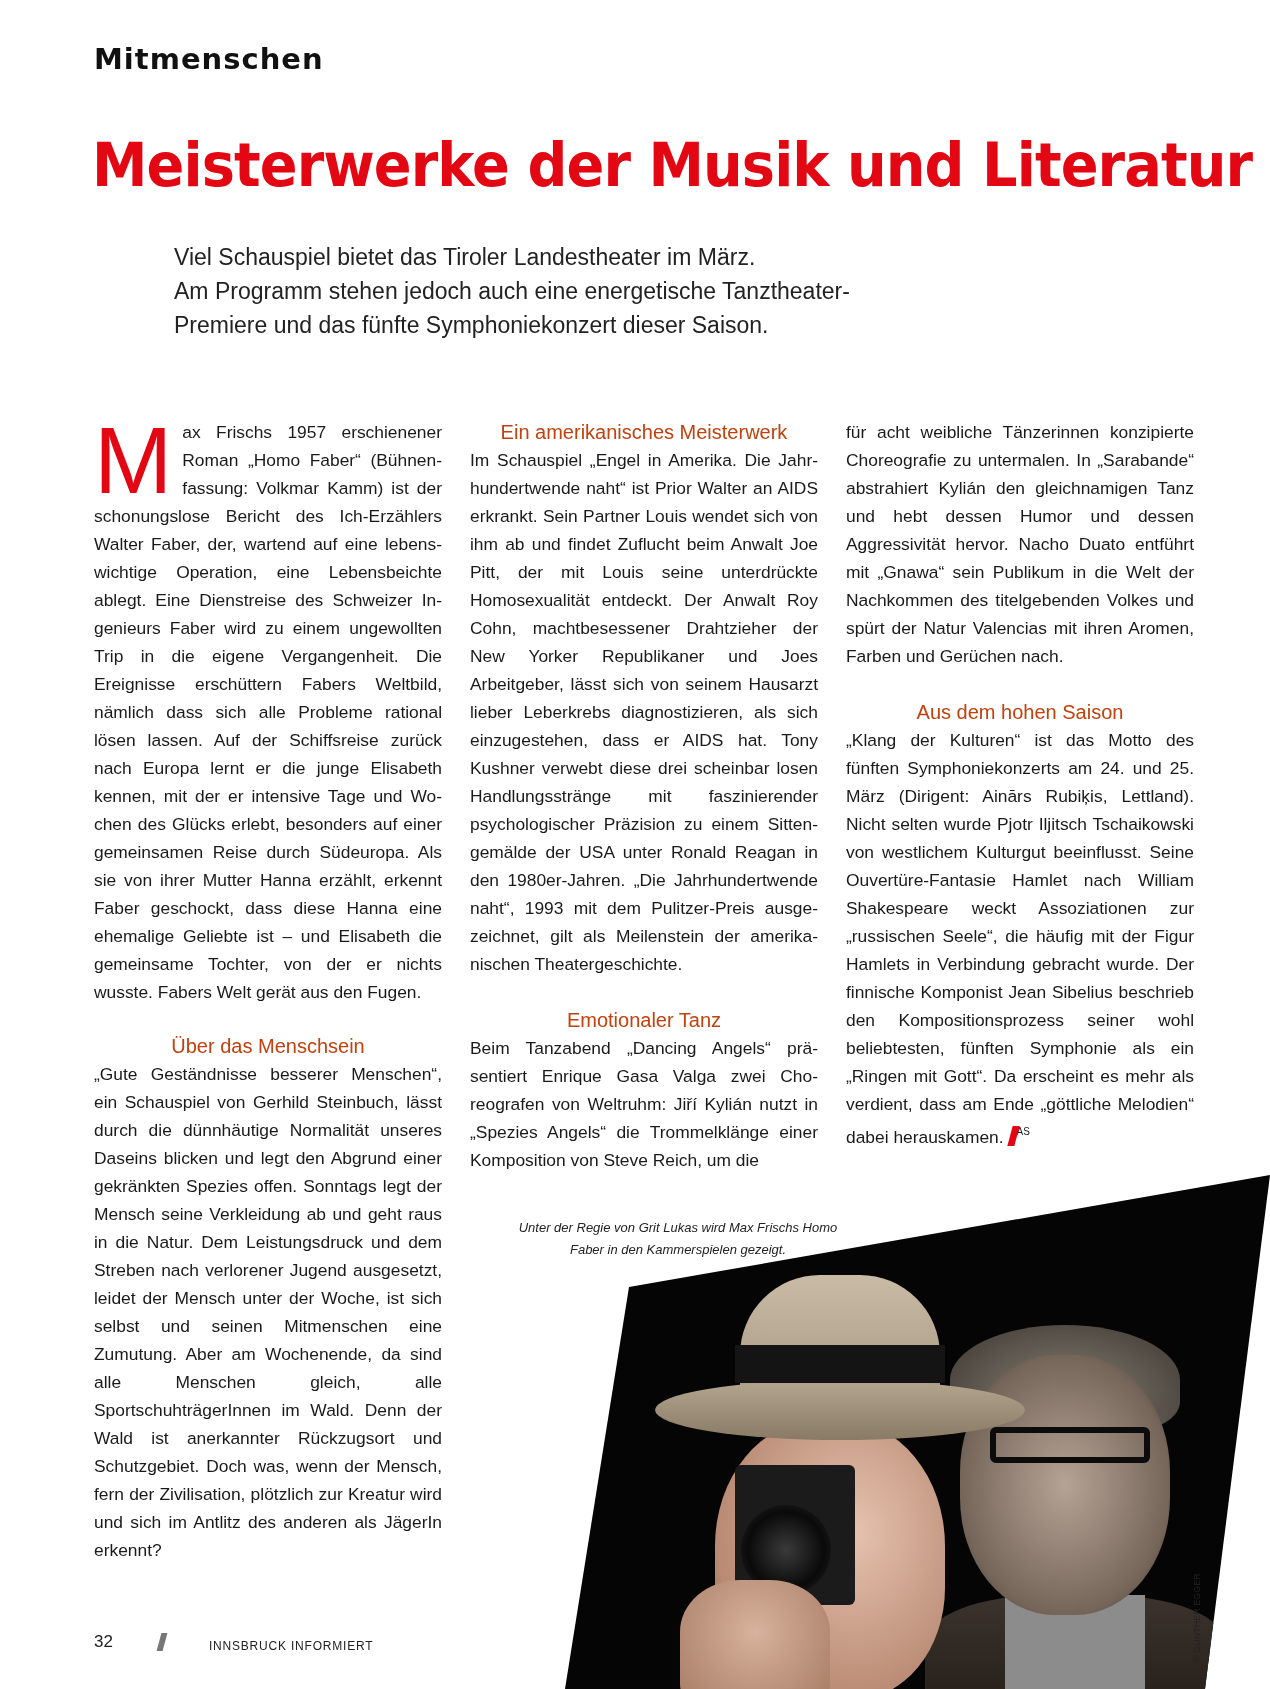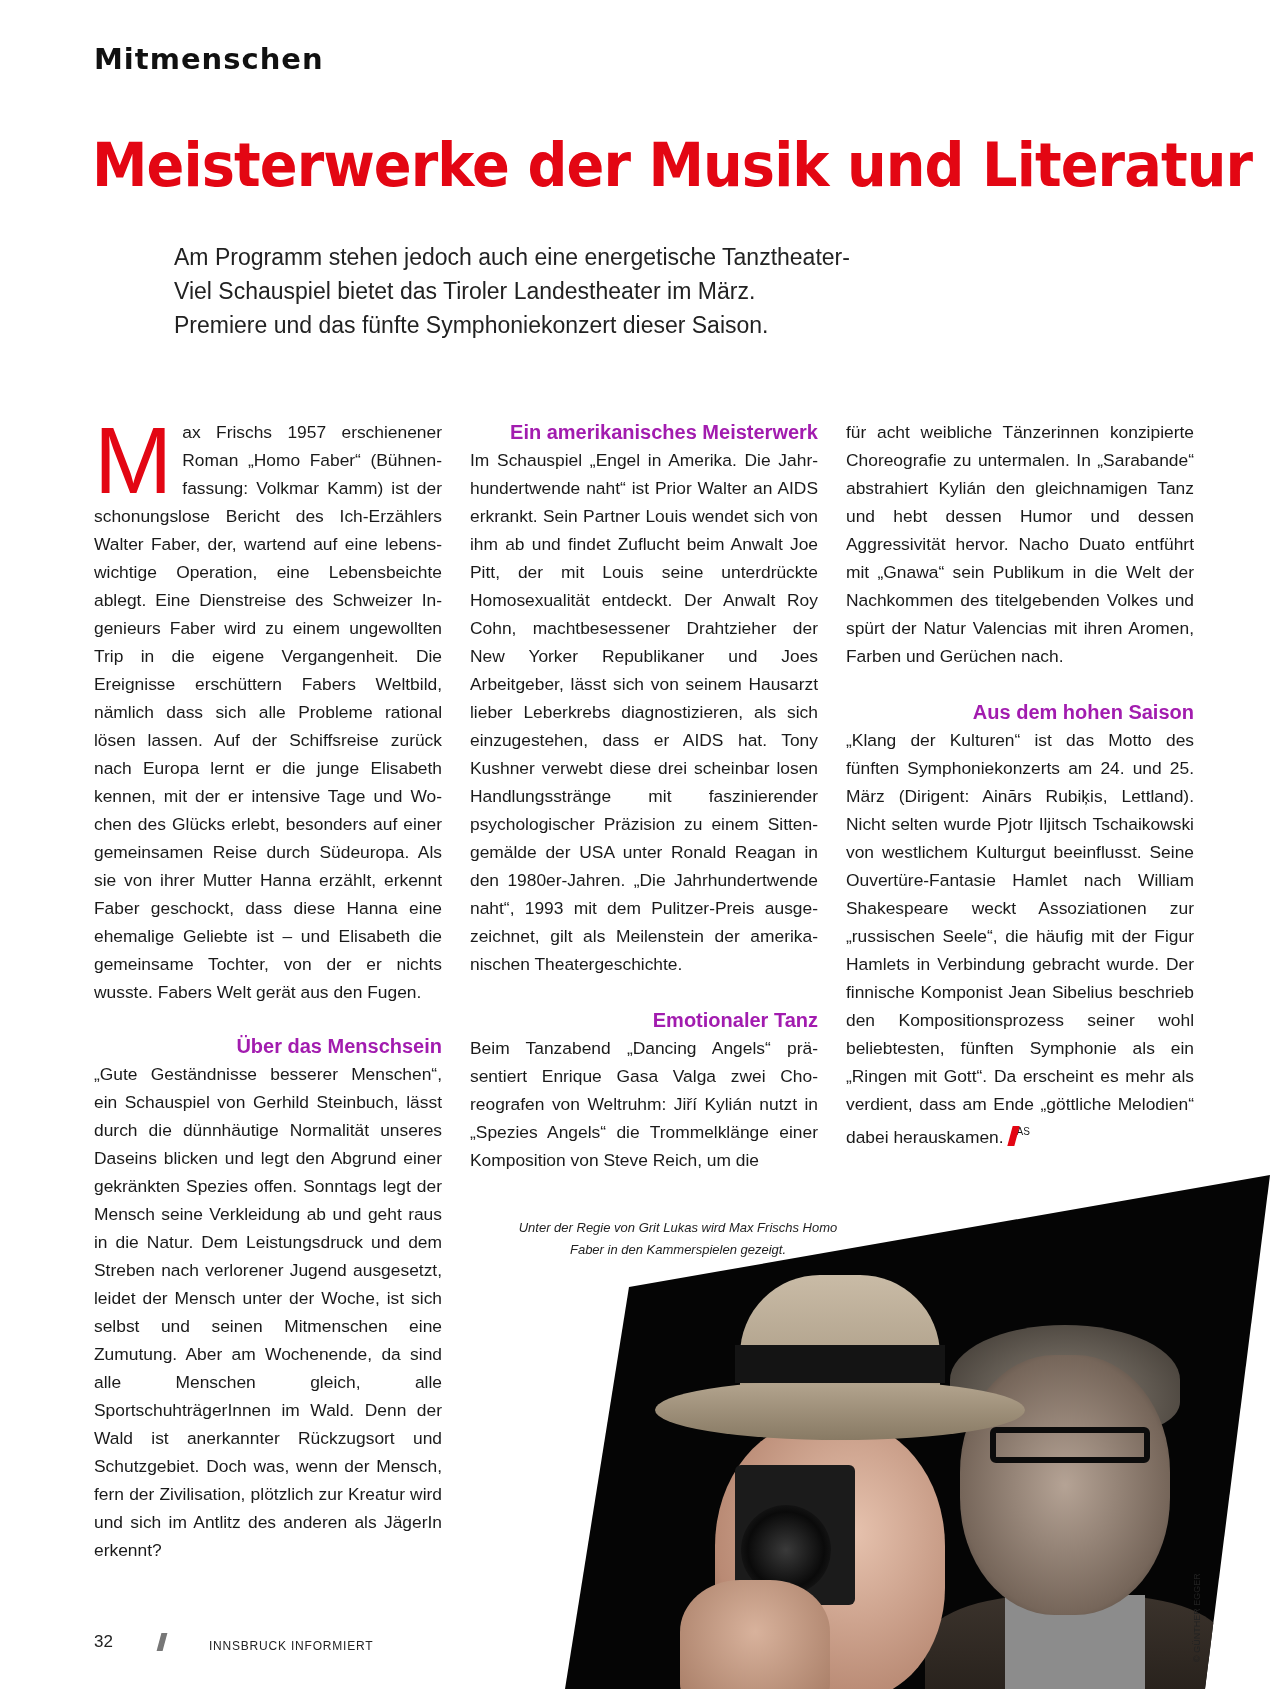--- a/index.html
+++ b/index.html
@@ -30,21 +30,21 @@
     font-family: "Liberation Sans", sans-serif;
     font-size: 17.4px; line-height: 28px; color: #1a1a1a;
     text-align: justify; hyphens: manual;
   }
   .col1 { left: 94px; }
   .col2 { left: 470px; }
   .col3 { left: 846px; }
   .col p { margin: 0; }
   .col h3 {
     margin: 28px 0 0 0; font-size: 20px; line-height: 28px;
-    font-weight: bold; color: #a21caf; text-align: right;
+    font-weight: normal; color: #c2410c; text-align: center;
   }
   .col2 h3.first, .col h3.first { margin-top: 0; }
   .dropcap {
     float: left; font-size: 94px; line-height: 74px; color: #e30613;
     font-family: "Liberation Sans", sans-serif; margin: 6px 10px 0 0; height: 78px;
   }
   .endmark {
     display: inline-block; width: 7px; height: 20px; background: #e30613;
     transform: skewX(-15deg); vertical-align: -3px; margin-left: 6px;
   }
@@ -126,22 +126,22 @@
   .pub { font-size: 12px; letter-spacing: 0.8px; margin-top: 9px; }
 </style>
 </head>
 <body>
 
 <div class="section-label">Mitmenschen</div>
 
 <h1 class="headline" style="margin:0;">Meisterwerke der Musik und Literatur</h1>
 
 <div class="lead">
+  <div>Viel Schauspiel bietet das Tiroler Landestheater im März.</div>
   <div>Am Programm stehen jedoch auch eine energetische Tanztheater-</div>
-  <div>Viel Schauspiel bietet das Tiroler Landestheater im März.</div>
   <div>Premiere und das fünfte Symphoniekonzert dieser Saison.</div>
 </div>
 
 <div class="col col1">
   <p>
     <span class="dropcap">M</span><span>ax Frischs 1957 erschienener Roman „Homo Faber“ (Bühnen­fassung: Volkmar Kamm) ist der schonungslose Bericht des Ich-Erzählers Walter Faber, der, wartend auf eine lebens­wichtige Operation, eine Lebensbeichte ablegt. Eine Dienstreise des Schweizer In­genieurs Faber wird zu einem ungewoll­ten Trip in die eigene Vergangenheit. Die Ereignisse erschüttern Fabers Weltbild, nämlich dass sich alle Probleme rational lösen lassen. Auf der Schiffsreise zurück nach Europa lernt er die junge Elisabeth kennen, mit der er intensive Tage und Wo­chen des Glücks erlebt, besonders auf ei­ner gemeinsamen Reise durch Südeuro­pa. Als sie von ihrer Mutter Hanna erzählt, erkennt Faber geschockt, dass diese Han­na eine ehemalige Geliebte ist – und Eli­sabeth die gemeinsame Tochter, von der er nichts wusste. Fabers Welt gerät aus den Fugen.</span>
   </p>
   <h3 style="margin-top:26px;">Über das Menschsein</h3>
   <p>„Gute Geständnisse besserer Menschen“, ein Schauspiel von Gerhild Steinbuch, lässt durch die dünnhäutige Normali­tät unseres Daseins blicken und legt den Abgrund einer gekränkten Spezies offen. Sonntags legt der Mensch seine Verklei­dung ab und geht raus in die Natur. Dem Leistungsdruck und dem Streben nach verlorener Jugend ausgesetzt, leidet der Mensch unter der Woche, ist sich selbst und seinen Mitmenschen eine Zumutung. Aber am Wochenende, da sind alle Men­schen gleich, alle SportschuhträgerInnen im Wald. Denn der Wald ist anerkannter Rückzugsort und Schutzgebiet. Doch was, wenn der Mensch, fern der Zivilisation, plötzlich zur Kreatur wird und sich im Ant­litz des anderen als JägerIn erkennt?</p>
 </div>

